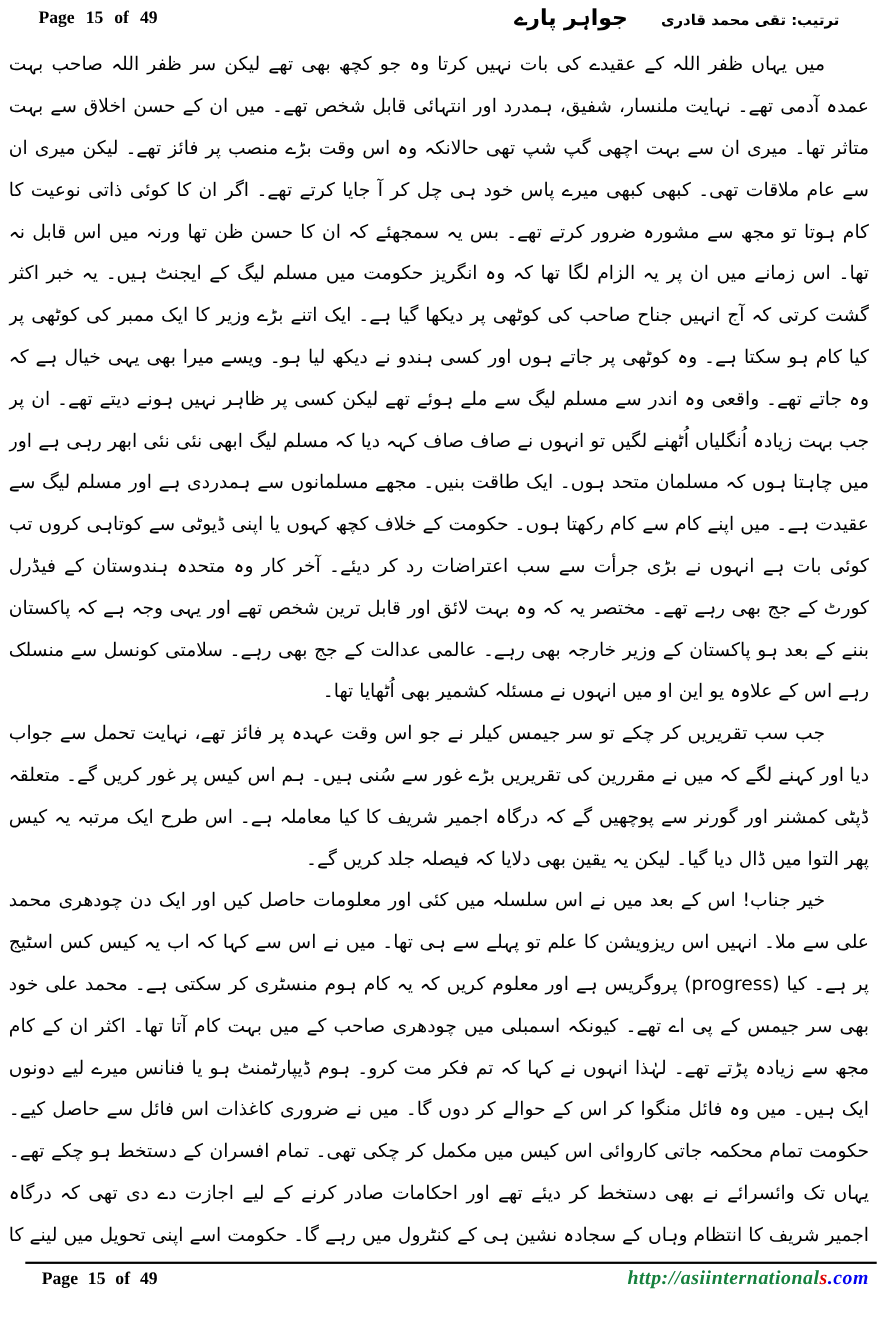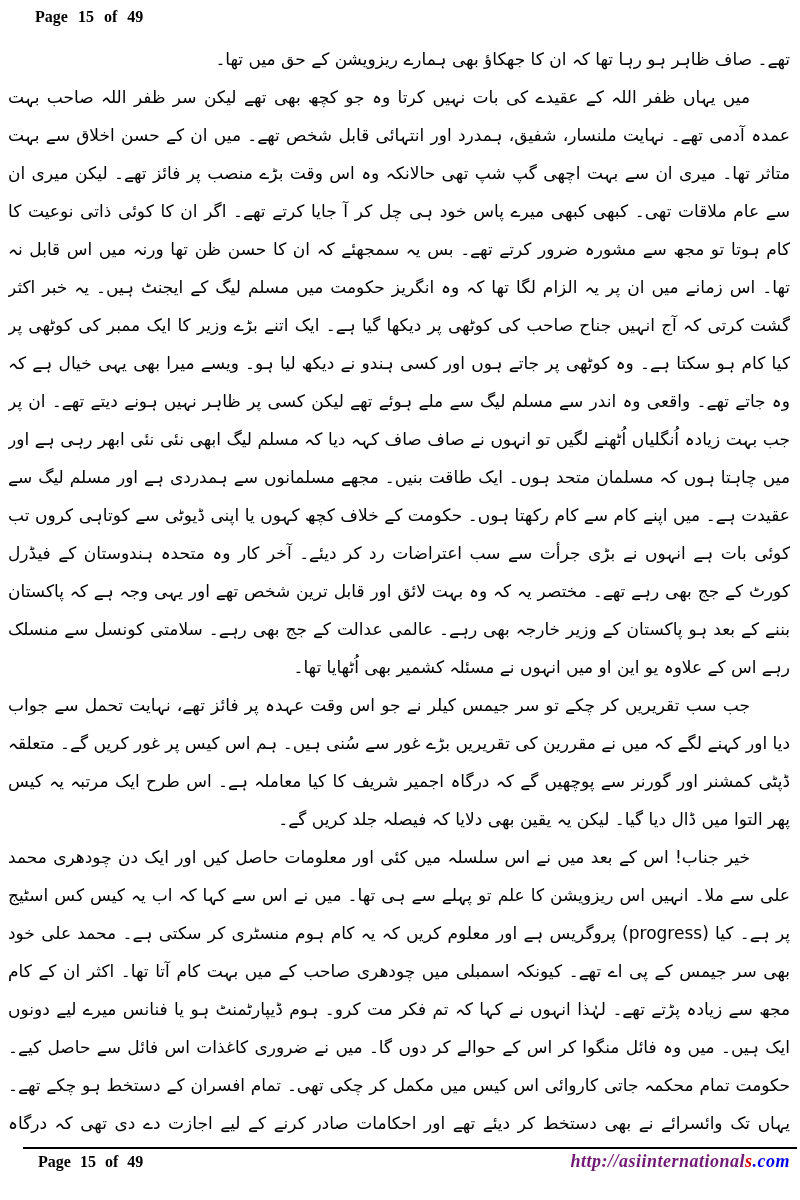--- a/index.html
+++ b/index.html
@@ -63,29 +63,32 @@
     text-decoration:none;
   }
 </style>
 </head>
 <body>
 
 <div class="page">
 
   <div class="header">
     <div class="header-page">Page 15 of 49</div>
+    <div class="header-title-group">
+      <span class="book-title">جواہر پارے</span>
+      <span class="compiler">ترتیب: تقی محمد قادری</span>
+    </div>
   </div>
 
   <div class="body-text">
-    <p>تھے۔ صاف ظاہر ہو رہا تھا کہ ان کا جھکاؤ بھی ہمارے ریزویشن کے حق میں تھا۔</p>
     <p class="indent">میں یہاں ظفر اللہ کے عقیدے کی بات نہیں کرتا وہ جو کچھ بھی تھے لیکن سر ظفر اللہ صاحب بہت عمدہ آدمی تھے۔ نہایت ملنسار، شفیق، ہمدرد اور انتہائی قابل شخص تھے۔ میں ان کے حسن اخلاق سے بہت متاثر تھا۔ میری ان سے بہت اچھی گپ شپ تھی حالانکہ وہ اس وقت بڑے منصب پر فائز تھے۔ لیکن میری ان سے عام ملاقات تھی۔ کبھی کبھی میرے پاس خود ہی چل کر آ جایا کرتے تھے۔ اگر ان کا کوئی ذاتی نوعیت کا کام ہوتا تو مجھ سے مشورہ ضرور کرتے تھے۔ بس یہ سمجھئے کہ ان کا حسن ظن تھا ورنہ میں اس قابل نہ تھا۔ اس زمانے میں ان پر یہ الزام لگا تھا کہ وہ انگریز حکومت میں مسلم لیگ کے ایجنٹ ہیں۔ یہ خبر اکثر گشت کرتی کہ آج انہیں جناح صاحب کی کوٹھی پر دیکھا گیا ہے۔ ایک اتنے بڑے وزیر کا ایک ممبر کی کوٹھی پر کیا کام ہو سکتا ہے۔ وہ کوٹھی پر جاتے ہوں اور کسی ہندو نے دیکھ لیا ہو۔ ویسے میرا بھی یہی خیال ہے کہ وہ جاتے تھے۔ واقعی وہ اندر سے مسلم لیگ سے ملے ہوئے تھے لیکن کسی پر ظاہر نہیں ہونے دیتے تھے۔ ان پر جب بہت زیادہ اُنگلیاں اُٹھنے لگیں تو انہوں نے صاف صاف کہہ دیا کہ مسلم لیگ ابھی نئی نئی ابھر رہی ہے اور میں چاہتا ہوں کہ مسلمان متحد ہوں۔ ایک طاقت بنیں۔ مجھے مسلمانوں سے ہمدردی ہے اور مسلم لیگ سے عقیدت ہے۔ میں اپنے کام سے کام رکھتا ہوں۔ حکومت کے خلاف کچھ کہوں یا اپنی ڈیوٹی سے کوتاہی کروں تب کوئی بات ہے انہوں نے بڑی جرأت سے سب اعتراضات رد کر دیئے۔ آخر کار وہ متحدہ ہندوستان کے فیڈرل کورٹ کے جج بھی رہے تھے۔ مختصر یہ کہ وہ بہت لائق اور قابل ترین شخص تھے اور یہی وجہ ہے کہ پاکستان بننے کے بعد ہو پاکستان کے وزیر خارجہ بھی رہے۔ عالمی عدالت کے جج بھی رہے۔ سلامتی کونسل سے منسلک رہے اس کے علاوہ یو این او میں انہوں نے مسئلہ کشمیر بھی اُٹھایا تھا۔</p>
     <p class="indent">جب سب تقریریں کر چکے تو سر جیمس کیلر نے جو اس وقت عہدہ پر فائز تھے، نہایت تحمل سے جواب دیا اور کہنے لگے کہ میں نے مقررین کی تقریریں بڑے غور سے سُنی ہیں۔ ہم اس کیس پر غور کریں گے۔ متعلقہ ڈپٹی کمشنر اور گورنر سے پوچھیں گے کہ درگاہ اجمیر شریف کا کیا معاملہ ہے۔ اس طرح ایک مرتبہ یہ کیس پھر التوا میں ڈال دیا گیا۔ لیکن یہ یقین بھی دلایا کہ فیصلہ جلد کریں گے۔</p>
     <p class="indent">خیر جناب! اس کے بعد میں نے اس سلسلہ میں کئی اور معلومات حاصل کیں اور ایک دن چودھری محمد علی سے ملا۔ انہیں اس ریزویشن کا علم تو پہلے سے ہی تھا۔ میں نے اس سے کہا کہ اب یہ کیس کس اسٹیج پر ہے۔ کیا (progress) پروگریس ہے اور معلوم کریں کہ یہ کام ہوم منسٹری کر سکتی ہے۔ محمد علی خود بھی سر جیمس کے پی اے تھے۔ کیونکہ اسمبلی میں چودھری صاحب کے میں بہت کام آتا تھا۔ اکثر ان کے کام مجھ سے زیادہ پڑتے تھے۔ لہٰذا انہوں نے کہا کہ تم فکر مت کرو۔ ہوم ڈیپارٹمنٹ ہو یا فنانس میرے لیے دونوں ایک ہیں۔ میں وہ فائل منگوا کر اس کے حوالے کر دوں گا۔ میں نے ضروری کاغذات اس فائل سے حاصل کیے۔ حکومت تمام محکمہ جاتی کاروائی اس کیس میں مکمل کر چکی تھی۔ تمام افسران کے دستخط ہو چکے تھے۔ یہاں تک وائسرائے نے بھی دستخط کر دیئے تھے اور احکامات صادر کرنے کے لیے اجازت دے دی تھی کہ درگاہ اجمیر شریف کا انتظام وہاں کے سجادہ نشین ہی کے کنٹرول میں رہے گا۔ حکومت اسے اپنی تحویل میں لینے کا کوئی ارادہ نہیں رکھتی تھی۔ یہ پڑھ کر مجھے خوشی ہوئی۔ میں نے</p>
   </div>
 
   <div class="footer-rule"></div>
 
   <div class="footer">
     <div class="footer-page">Page 15 of 49</div>
-    <a class="footer-url" href="#"><span style="color: #701a75; font-style: italic;">http://asiinternational</span><span style="color: rgb(224, 0, 0);">s</span><span style="color: rgb(2, 2, 240); text-align: center;">.com</span></a>
+    <a class="footer-url" href="#"><span style="color: #15803d; font-style: italic;">http://asiinternational</span><span style="color: rgb(224, 0, 0);">s</span><span style="color: rgb(2, 2, 240); text-align: center;">.com</span></a>
   </div>
 
 </div>
 
 </body></html>

